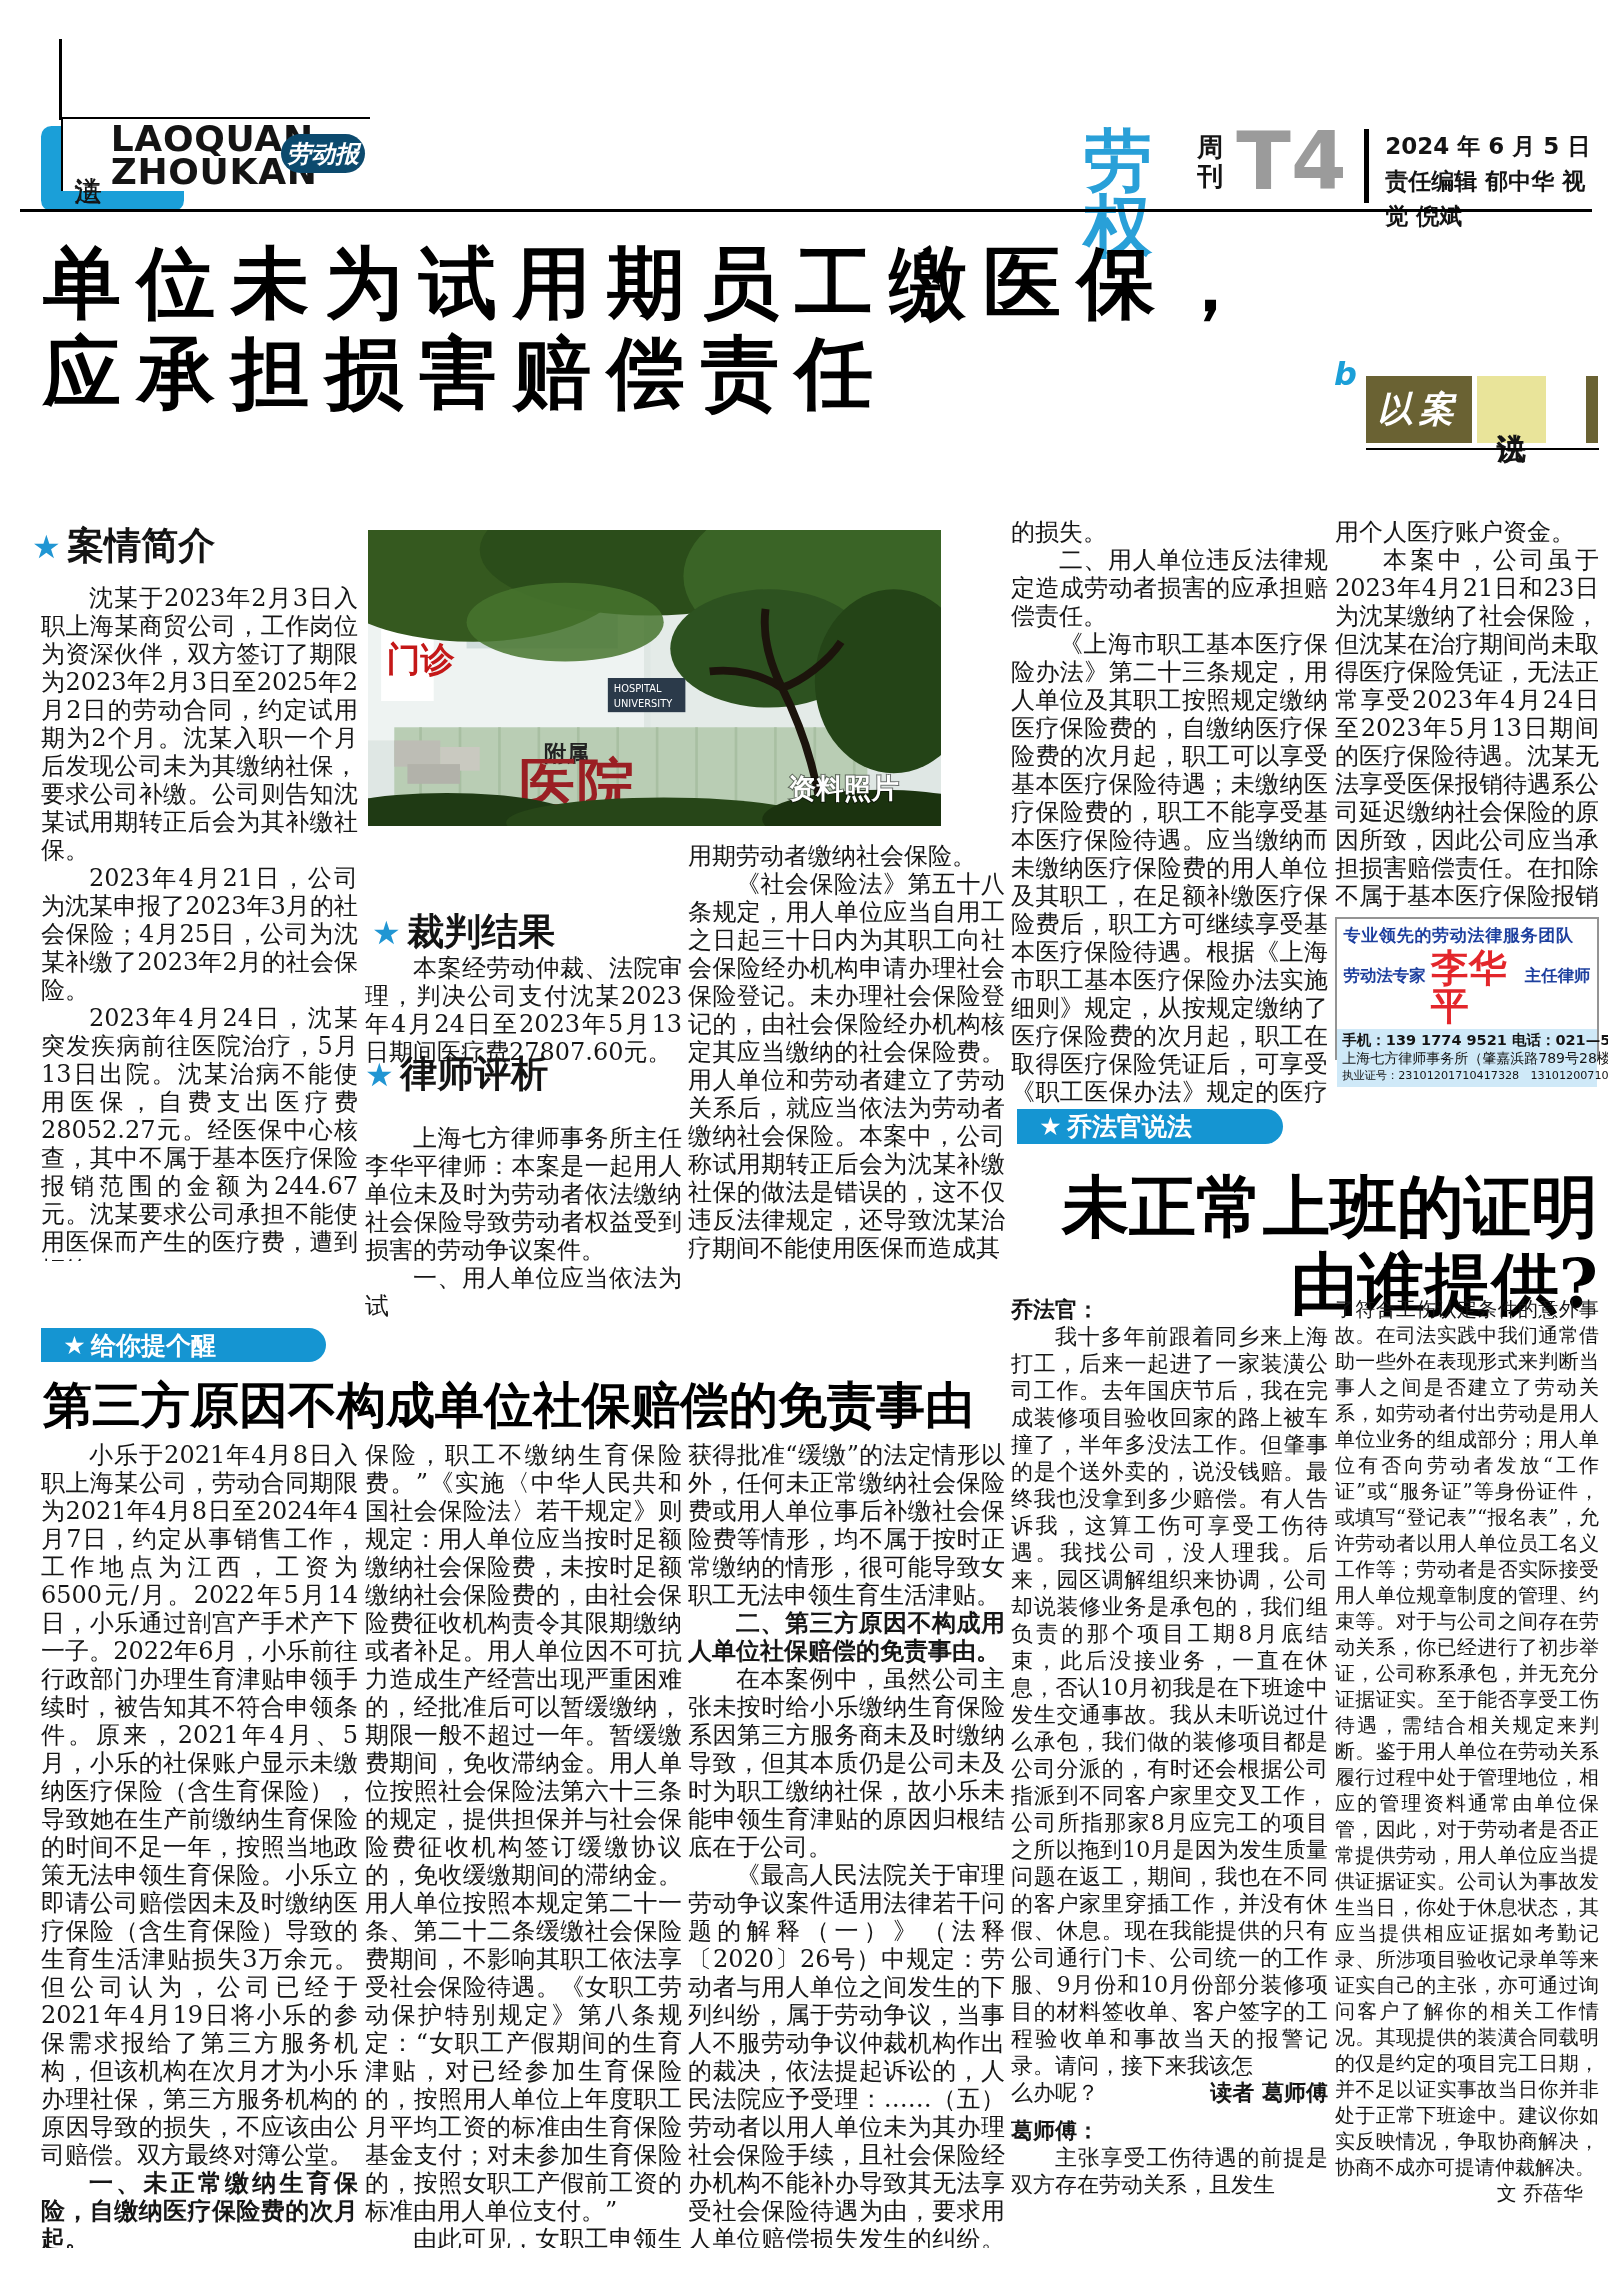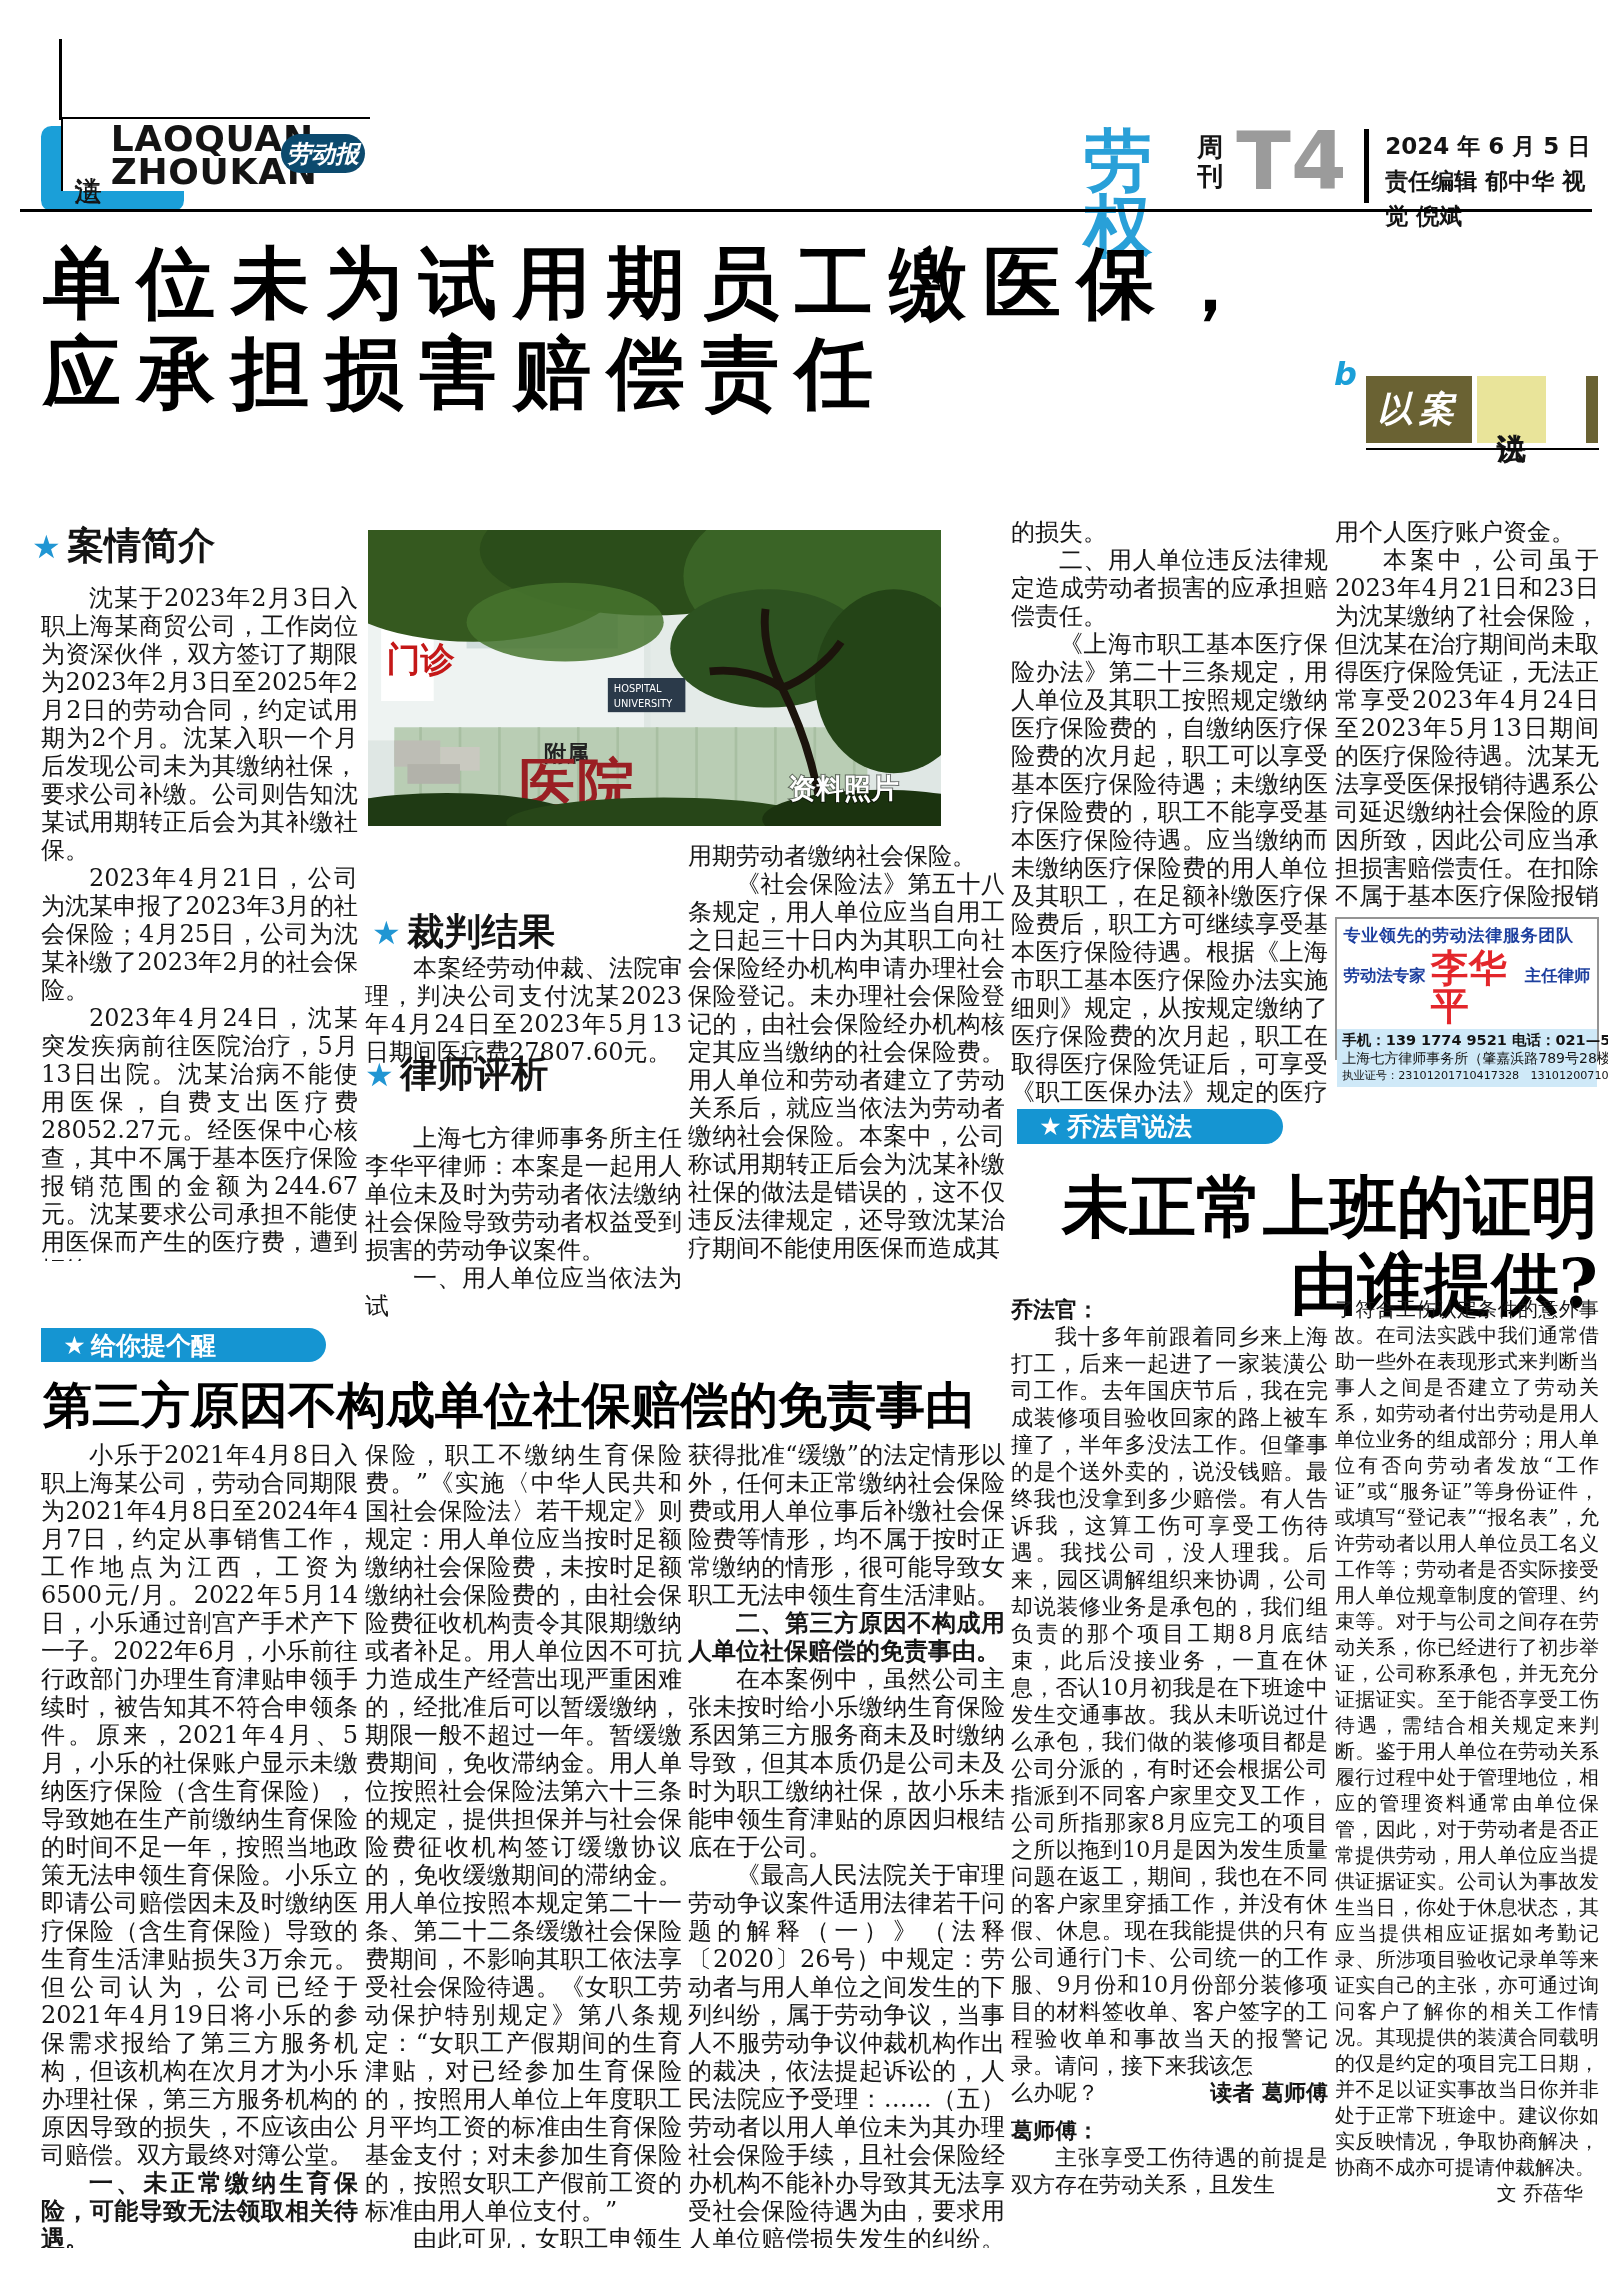--- a/index.html
+++ b/index.html
@@ -248,21 +248,21 @@
   </div>
 
   <div class="abs banner" style="left:41px;top:1328px;width:263px;height:34px;">
     <span class="star" style="color:#fff;margin-right:5.3px;">★</span>
     <span>给你提个醒</span>
   </div>
   <div class="abs big-head" style="left:43px;top:1377px;width:962px;font-size:49px;">第三方原因不构成单位社保赔偿的免责事由</div>
 
   <div class="abs bt" style="left:41px;top:1441px;width:317px;height:807px;overflow:hidden;">
     <p>小乐于2021年4月8日入职上海某公司，劳动合同期限为2021年4月8日至2024年4月7日，约定从事销售工作，工作地点为江西，工资为6500元/月。2022年5月14日，小乐通过剖宫产手术产下一子。2022年6月，小乐前往行政部门办理生育津贴申领手续时，被告知其不符合申领条件。原来，2021年4月、5月，小乐的社保账户显示未缴纳医疗保险（含生育保险），导致她在生产前缴纳生育保险的时间不足一年，按照当地政策无法申领生育保险。小乐立即请公司赔偿因未及时缴纳医疗保险（含生育保险）导致的生育生活津贴损失3万余元。但公司认为，公司已经于2021年4月19日将小乐的参保需求报给了第三方服务机构，但该机构在次月才为小乐办理社保，第三方服务机构的原因导致的损失，不应该由公司赔偿。双方最终对簿公堂。</p>
-    <p class="sub">一、未正常缴纳生育保险，可能导致无法领取相关待遇。</p>
+    <p class="sub">一、未正常缴纳生育保险，自缴纳医疗保险费的次月起。</p>
     <p>《社会保险法》第五十三条规定：“职工应当参加生育保险，由用人单位按照国家规定缴纳生育</p>
   </div>
   <div class="abs bt" style="left:365px;top:1441px;width:317px;height:807px;overflow:hidden;">
     <p class="lead">保险，职工不缴纳生育保险费。”《实施〈中华人民共和国社会保险法〉若干规定》则规定：用人单位应当按时足额缴纳社会保险费，未按时足额缴纳社会保险费的，由社会保险费征收机构责令其限期缴纳或者补足。用人单位因不可抗力造成生产经营出现严重困难的，经批准后可以暂缓缴纳，期限一般不超过一年。暂缓缴费期间，免收滞纳金。用人单位按照社会保险法第六十三条的规定，提供担保并与社会保险费征收机构签订缓缴协议的，免收缓缴期间的滞纳金。用人单位按照本规定第二十一条、第二十二条缓缴社会保险费期间，不影响其职工依法享受社会保险待遇。《女职工劳动保护特别规定》第八条规定：“女职工产假期间的生育津贴，对已经参加生育保险的，按照用人单位上年度职工月平均工资的标准由生育保险基金支付；对未参加生育保险的，按照女职工产假前工资的标准由用人单位支付。”</p>
     <p>由此可见，女职工申领生育生活津贴待遇，应当以生育期间正常缴纳社会保险费为前提，除</p>
   </div>
   <div class="abs bt" style="left:688px;top:1441px;width:317px;height:807px;overflow:hidden;">
     <p class="lead">获得批准“缓缴”的法定情形以外，任何未正常缴纳社会保险费或用人单位事后补缴社会保险费等情形，均不属于按时正常缴纳的情形，很可能导致女职工无法申领生育生活津贴。</p>
     <p class="sub">二、第三方原因不构成用人单位社保赔偿的免责事由。</p>
     <p>在本案例中，虽然公司主张未按时给小乐缴纳生育保险系因第三方服务商未及时缴纳导致，但其本质仍是公司未及时为职工缴纳社保，故小乐未能申领生育津贴的原因归根结底在于公司。</p>

